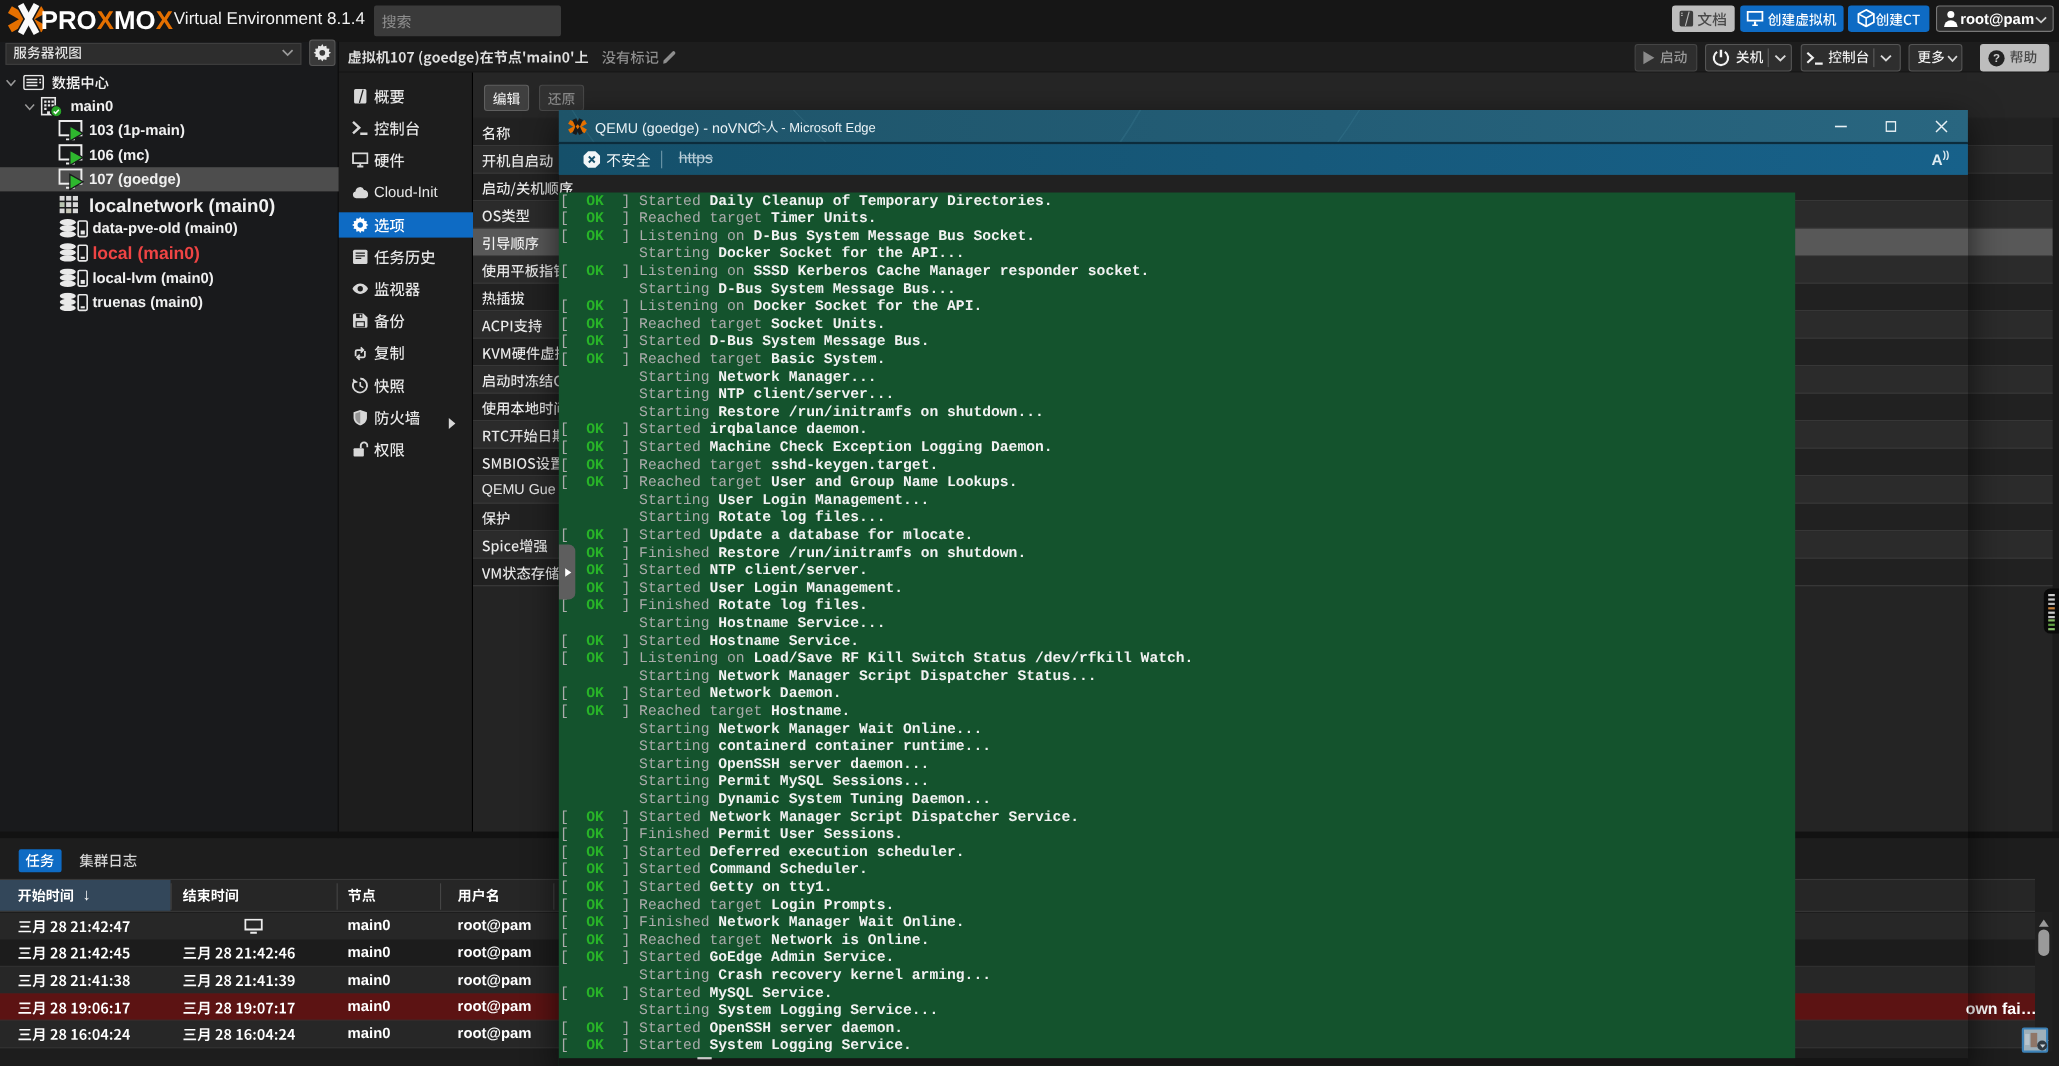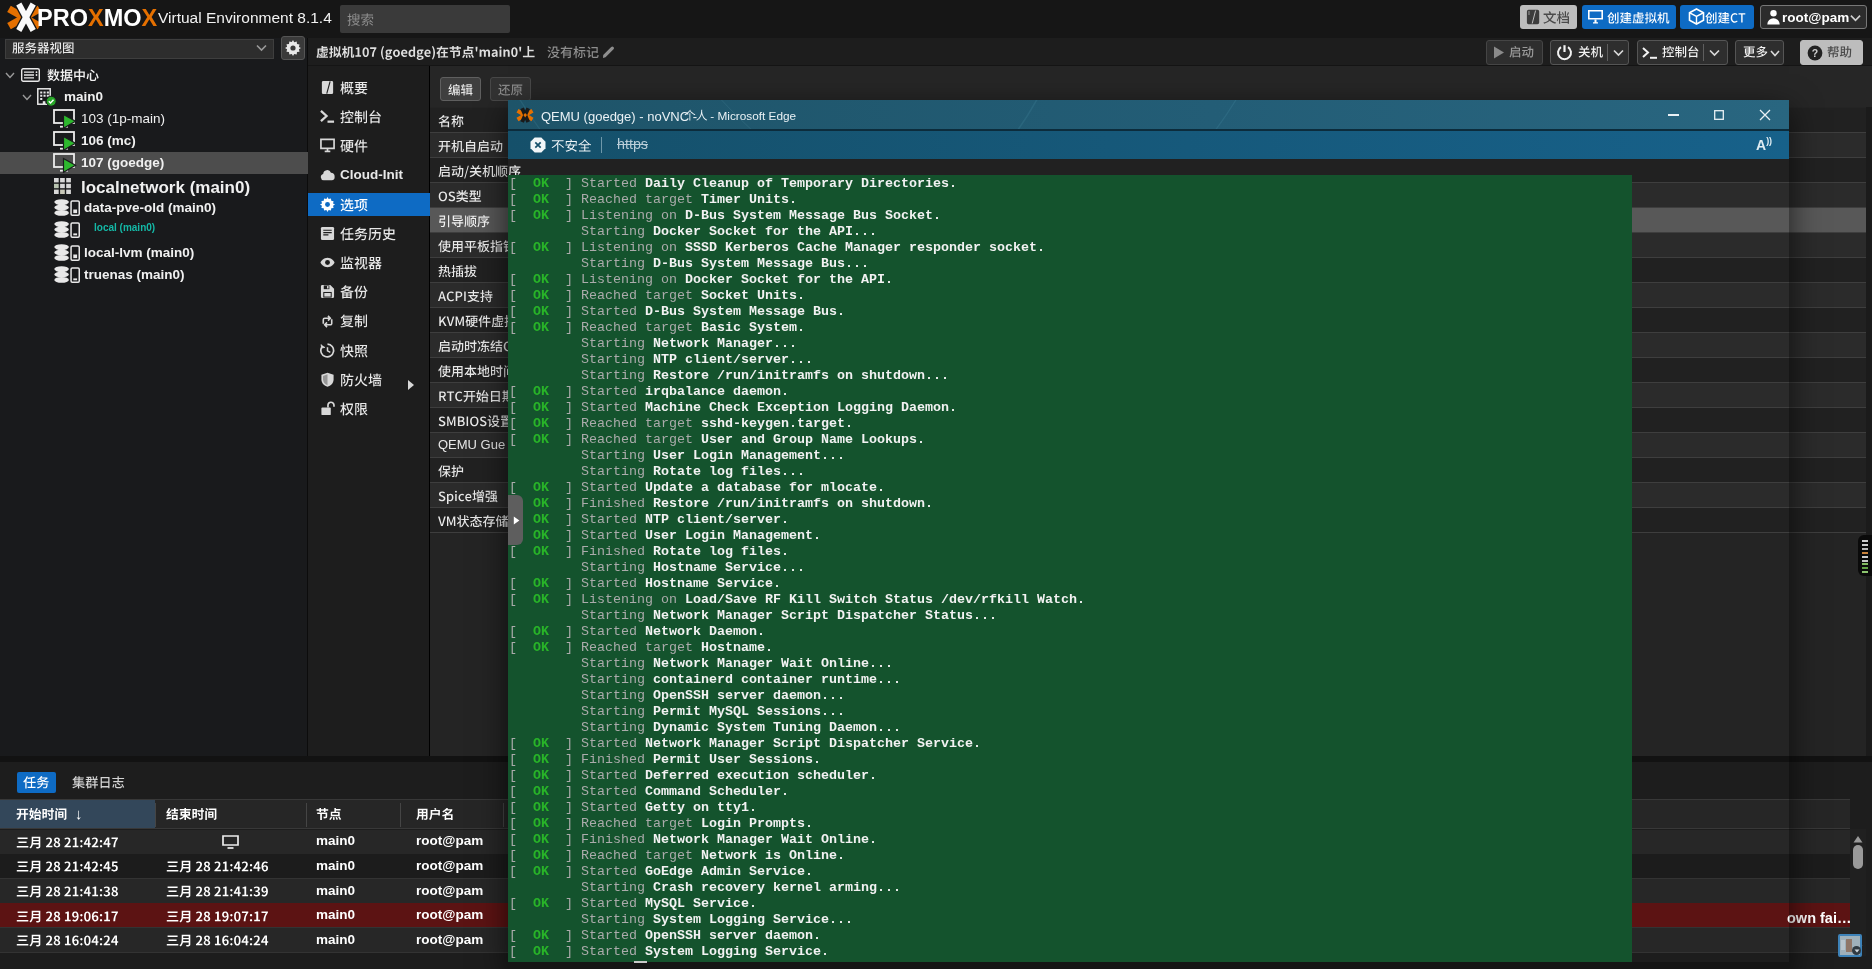--- a/index.html
+++ b/index.html
@@ -129,21 +129,21 @@
       <rect x="5.8" y="13.2" width="2.6" height="3" fill="#e8e8e8"></rect>
       <circle cx="14.2" cy="13.2" r="5" fill="#27a527" stroke="#18191c" stroke-width="1"></circle>
       <path d="M11.8 13.3 l1.7 1.7 3-3.2" stroke="#fff" stroke-width="1.4" fill="none"></path>
     </svg>
     <div class="abs" style="left:64px;top:89px;font-size:13.5px;font-weight:700;color:#f0f0f0">main0</div>
     <svg class="ico" style="left:53px;top:109px" width="26" height="20" viewBox="0 0 26 20">
       <rect x="1" y="1" width="20" height="13" fill="none" stroke="#ededed" stroke-width="1.8"></rect>
       <path d="M7 17.7 h8" stroke="#ededed" stroke-width="1.8"></path>
       <path d="M10.5 5.5 L22.5 12.2 L10.5 19.3 Z" fill="#2eb82e" stroke="#1a1b1d" stroke-width="1.2"></path>
     </svg>
-    <div class="abs" style="left:81px;top:111px;font-size:13.5px;font-weight:400;color:#f0f0f0">103 (1p-main)</div>
+    <div class="abs" style="left:81px;top:111px;font-size:13.5px;font-weight:700;color:#f0f0f0">103 (1p-main)</div>
     <svg class="ico" style="left:53px;top:131px" width="26" height="20" viewBox="0 0 26 20">
       <rect x="1" y="1" width="20" height="13" fill="none" stroke="#ededed" stroke-width="1.8"></rect>
       <path d="M7 17.7 h8" stroke="#ededed" stroke-width="1.8"></path>
       <path d="M10.5 5.5 L22.5 12.2 L10.5 19.3 Z" fill="#2eb82e" stroke="#1a1b1d" stroke-width="1.2"></path>
     </svg>
     <div class="abs" style="left:81px;top:133px;font-size:13.5px;font-weight:700;color:#f0f0f0">106 (mc)</div>
     <svg class="ico" style="left:53px;top:153px" width="26" height="20" viewBox="0 0 26 20">
       <rect x="1" y="1" width="20" height="13" fill="none" stroke="#ededed" stroke-width="1.8"></rect>
       <path d="M7 17.7 h8" stroke="#ededed" stroke-width="1.8"></path>
       <path d="M10.5 5.5 L22.5 12.2 L10.5 19.3 Z" fill="#2eb82e" stroke="#1a1b1d" stroke-width="1.2"></path>
@@ -179,21 +179,21 @@
       <g fill="#e8e8e8">
         <ellipse cx="7.6" cy="3.1" rx="7.3" ry="2.9"></ellipse>
         <ellipse cx="7.6" cy="8.5" rx="7.3" ry="2.9"></ellipse>
         <ellipse cx="7.6" cy="13.9" rx="7.3" ry="2.9"></ellipse>
       </g>
       <g transform="translate(16.3,1.2)">
         <rect x="0.75" y="0.75" width="8.2" height="14.2" rx="1.2" fill="none" stroke="#e8e8e8" stroke-width="1.5"></rect>
         <rect x="3" y="11.2" width="3.8" height="1.9" fill="#e8e8e8"></rect>
       </g>
     </svg>
-    <div class="abs" style="left:94px;top:222px;font-size:10px;font-weight:700;color:#14b8a6">local (main0)</div>
+    <div class="abs" style="left:84px;top:222px;font-size:16px;font-weight:700;color:#ef4444">local (main0)</div>
     <svg class="ico" style="left:54px;top:244px" width="26" height="18" viewBox="0 0 26 18">
       <g fill="#e8e8e8">
         <ellipse cx="7.6" cy="3.1" rx="7.3" ry="2.9"></ellipse>
         <ellipse cx="7.6" cy="8.5" rx="7.3" ry="2.9"></ellipse>
         <ellipse cx="7.6" cy="13.9" rx="7.3" ry="2.9"></ellipse>
       </g>
       <g transform="translate(16.3,1.2)">
         <rect x="0.75" y="0.75" width="8.2" height="14.2" rx="1.2" fill="none" stroke="#e8e8e8" stroke-width="1.5"></rect>
         <rect x="3" y="9.3" width="3.8" height="3.6" fill="#e8e8e8"></rect>
       </g>
@@ -294,21 +294,21 @@
       <path d="M8 4.5 V8.3 L11 10" stroke="#d8d8d8" stroke-width="1.6" fill="none"></path>
     </svg>
     <svg class="ico" style="left:320px;top:371.9px" width="15" height="15" viewBox="0 0 16 16">
       <path d="M8 .8 L14.5 3 V8 C14.5 12 11.5 14.7 8 15.7 4.5 14.7 1.5 12 1.5 8 V3 Z" fill="#d8d8d8"></path>
       <path d="M8 2.5 V14 C5.2 13 3.2 10.8 3.2 8 V4.2 Z" fill="#1d1d1d" opacity=".35"></path>
     </svg>
     <svg class="ico" style="left:320px;top:401.1px" width="15" height="15" viewBox="0 0 16 16">
       <rect x="1.5" y="7" width="10" height="8" rx="1" fill="#d8d8d8"></rect>
       <path d="M8.5 7 V4.5 a3.2 3.2 0 0 1 6.4 0 V6" stroke="#d8d8d8" stroke-width="1.8" fill="none"></path>
     </svg>
-  <div class="abs" style="left:340px;top:167px;font-size:13.5px;font-weight:700;color:#e8e8e8">Cloud-Init</div>
+  <div class="abs" style="left:340px;top:167px;font-size:13.5px;font-weight:400;color:#e8e8e8">Cloud-Init</div>
   <svg class="ico" style="left:407px;top:379px" width="8" height="12" viewBox="0 0 8 12">
       <path d="M1 1 L7 6 L1 11 Z" fill="#d8d8d8"></path>
     </svg>
 
   <div id="optpanel"></div>
   <div class="abs" style="left:1866px;top:66px;width:6px;height:696px;background:#1b1b1b"></div>
   <div id="opttb"></div>
   <div class="optbtn" style="left:440px;background:#3f3f3f;border:1px solid #5f5f5f"></div>
   <div class="optbtn" style="left:490px;background:#323232;border:1px solid #484848"></div>
   <div class="row" style="top:108px;background:#212121"></div>

